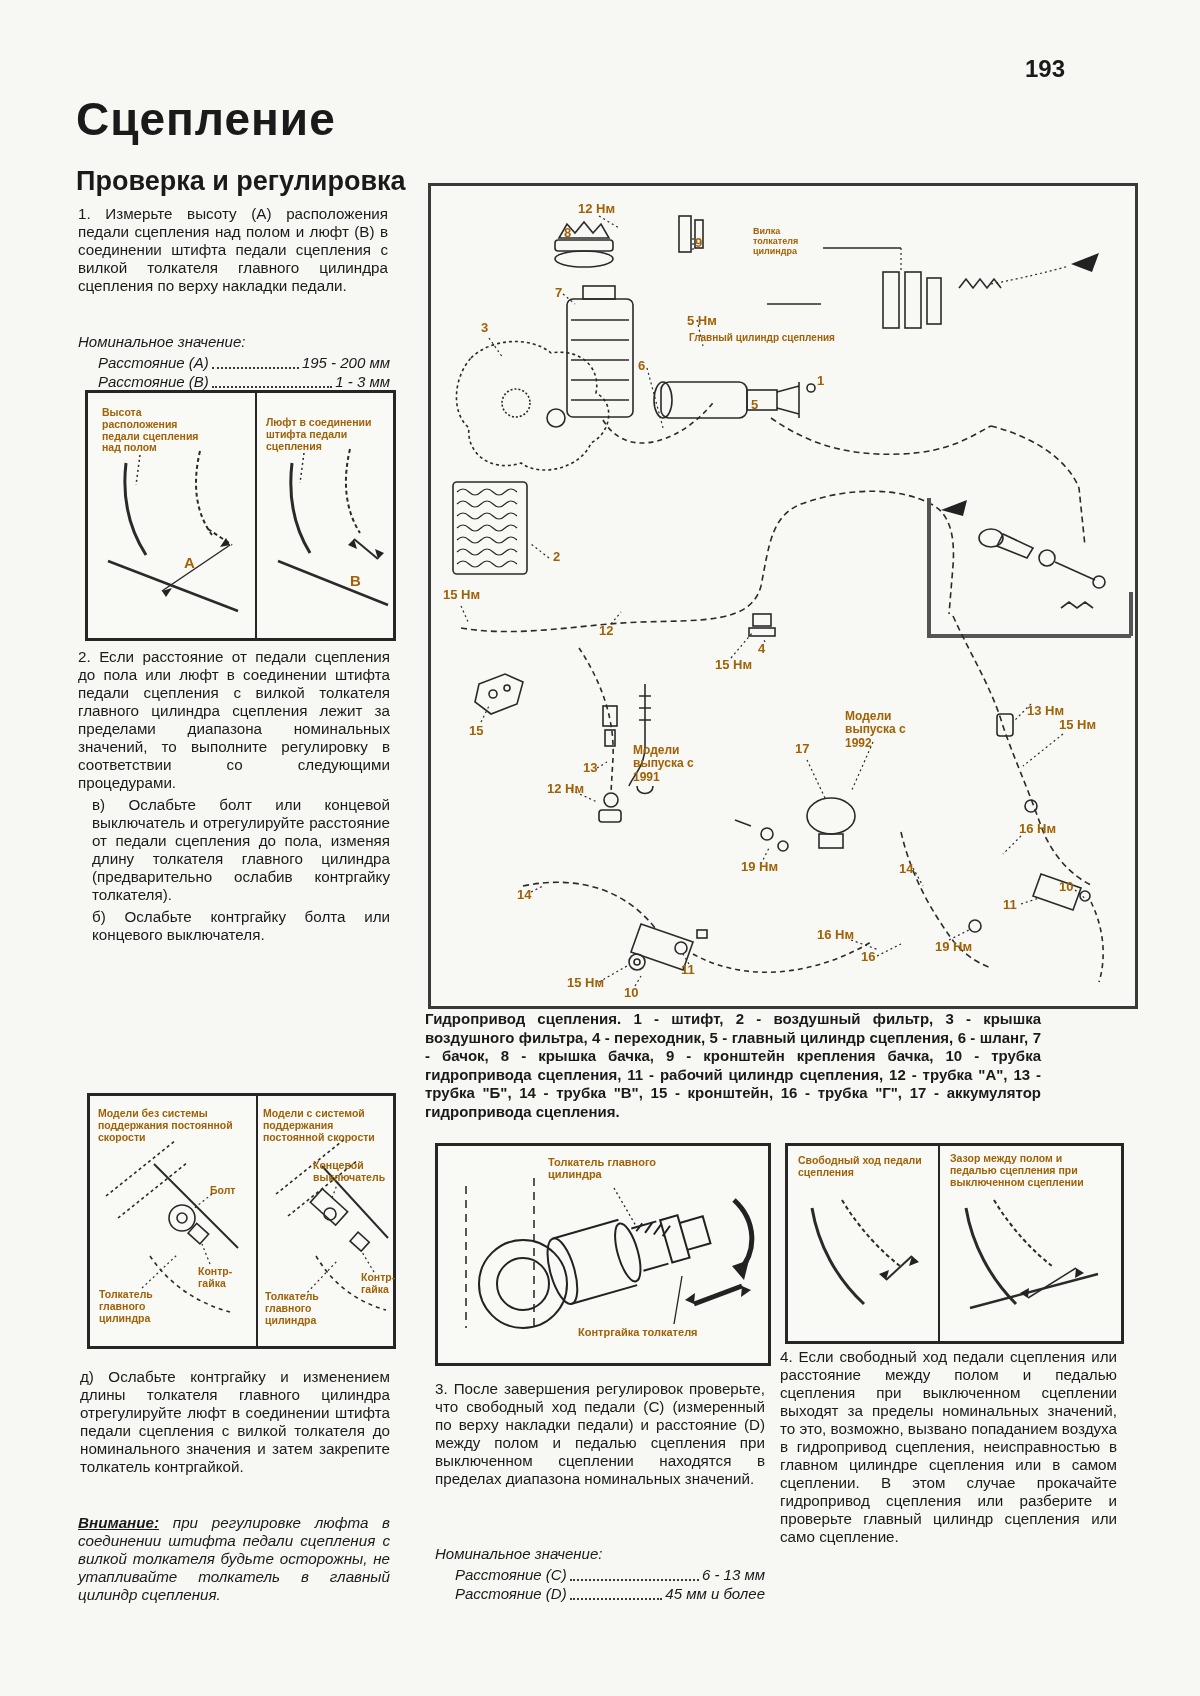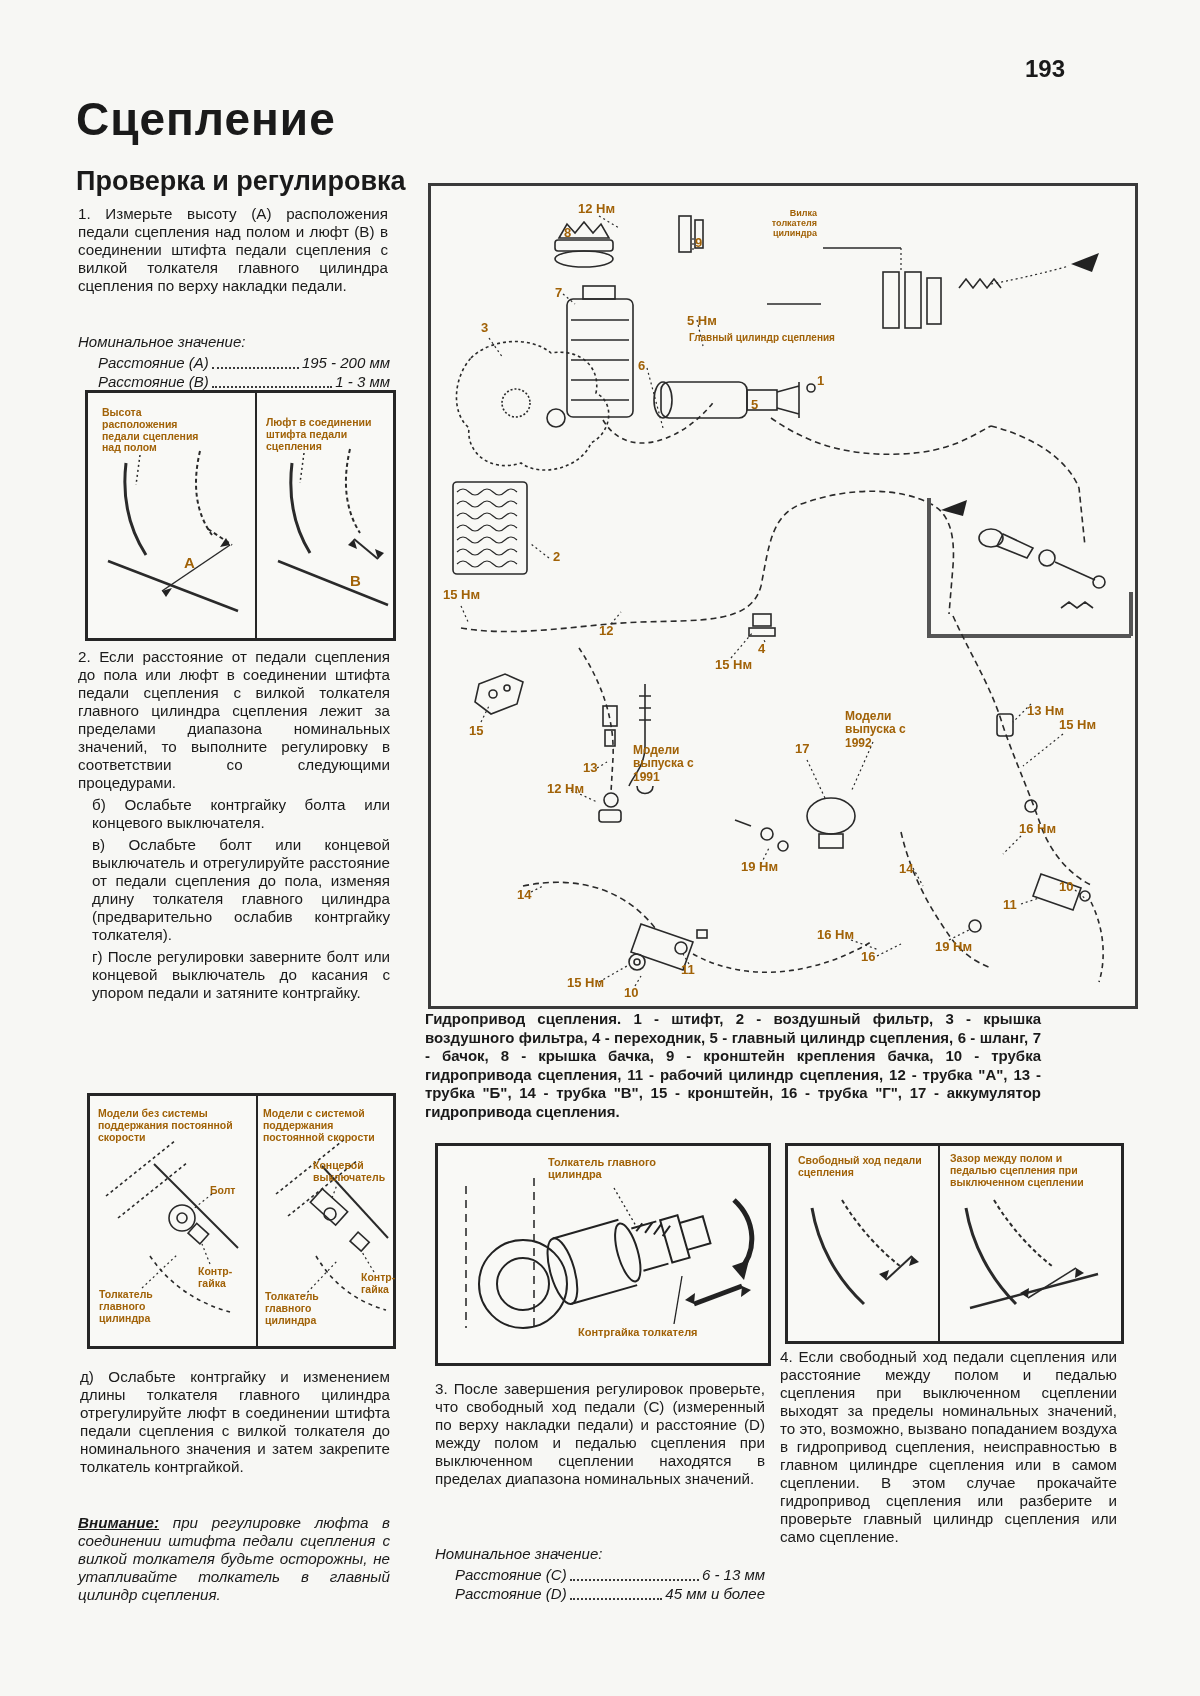--- a/index.html
+++ b/index.html
@@ -78,23 +78,22 @@
       </g>
     </svg>
   <div class="ann b" style="left: 14px; top: 14px; width: 115px; font-size: 10.5px;">Высота расположения педали сцепления над полом</div>
       <div class="ann b" style="left: 178px; top: 24px; width: 112px; font-size: 10.5px;">Люфт в соединении штифта педали сцепления</div>
       <div class="ann b" style="left: 96px; top: 162px; font-size: 15px;">А</div>
       <div class="ann b" style="left: 262px; top: 180px; font-size: 15px;">В</div>
     </div>
 
   <div class="abs body-text" style="left:78px;top:648px;width:312px;">
     <p>2. Если расстояние от педали сцепления до пола или люфт в соединении штифта педали сцепления с вилкой толкателя главного цилиндра сцепления лежит за пределами диапазона номинальных значений, то выполните регулировку в соответствии со следующими процедурами.</p>
+    <p class="item">в) Ослабьте болт или концевой выключатель и отрегулируйте расстояние от педали сцепления до пола, изменяя длину толкателя главного цилиндра (предварительно ослабив контргайку толкателя).</p>
     <p class="item">б) Ослабьте контргайку болта или концевого выключателя.</p>
-    <p class="item">в) Ослабьте болт или концевой выключатель и отрегулируйте расстояние от педали сцепления до пола, изменяя длину толкателя главного цилиндра (предварительно ослабив контргайку толкателя).</p>
-    <p class="item">г) После регулировки заверните болт или концевой выключатель до касания с упором педали и затяните контргайку.</p>
   </div>
 
   <div class="abs figbox" style="left:87px;top:1093px;width:303px;height:250px;">
     <div class="divider" style="left:166px;"></div>
     <svg width="303" height="250" viewBox="0 0 303 250">
       <g stroke="#2a2a2a" fill="none" stroke-width="1.6">
         <path d="M16,100 L86,44" stroke-dasharray="3 3"></path>
         <path d="M28,122 L98,66" stroke-dasharray="3 3"></path>
         <path d="M64,68 L148,152" stroke-width="2"></path>
         <circle cx="92" cy="122" r="13"></circle>
@@ -253,21 +252,21 @@
     </svg>
   <div class="ann b" style="left: 147px; top: 16px;">12 Нм</div>
       <div class="ann b" style="left: 133px; top: 40px;">8</div>
       <div class="ann b" style="left: 264px; top: 50px;">9</div>
       <div class="ann b" style="left: 124px; top: 100px;">7</div>
       <div class="ann b" style="left: 50px; top: 135px;">3</div>
       <div class="ann b" style="left: 256px; top: 128px;">5 Нм</div>
       <div class="ann b" style="left: 207px; top: 173px;">6</div>
       <div class="ann b" style="left: 386px; top: 188px;">1</div>
       <div class="ann b" style="left: 320px; top: 212px;">5</div>
-      <div class="ann b" style="left: 322px; top: 22px; width: 64px; font-size: 9px; text-align: right;">Вилка толкателя цилиндра</div>
+      <div class="ann b" style="left: 322px; top: 40px; width: 64px; font-size: 9px;">Вилка толкателя цилиндра</div>
       <div class="ann b" style="left: 258px; top: 146px; width: 210px; font-size: 10px;">Главный цилиндр сцепления</div>
       <div class="ann b" style="left: 122px; top: 364px;">2</div>
       <div class="ann b" style="left: 12px; top: 402px;">15 Нм</div>
       <div class="ann b" style="left: 168px; top: 438px;">12</div>
       <div class="ann b" style="left: 327px; top: 456px;">4</div>
       <div class="ann b" style="left: 284px; top: 472px;">15 Нм</div>
       <div class="ann b" style="left: 38px; top: 538px;">15</div>
       <div class="ann b" style="left: 202px; top: 558px; width: 70px; font-size: 12px;">Модели выпуска с 1991</div>
       <div class="ann b" style="left: 152px; top: 575px;">13</div>
       <div class="ann b" style="left: 116px; top: 596px;">12 Нм</div>

